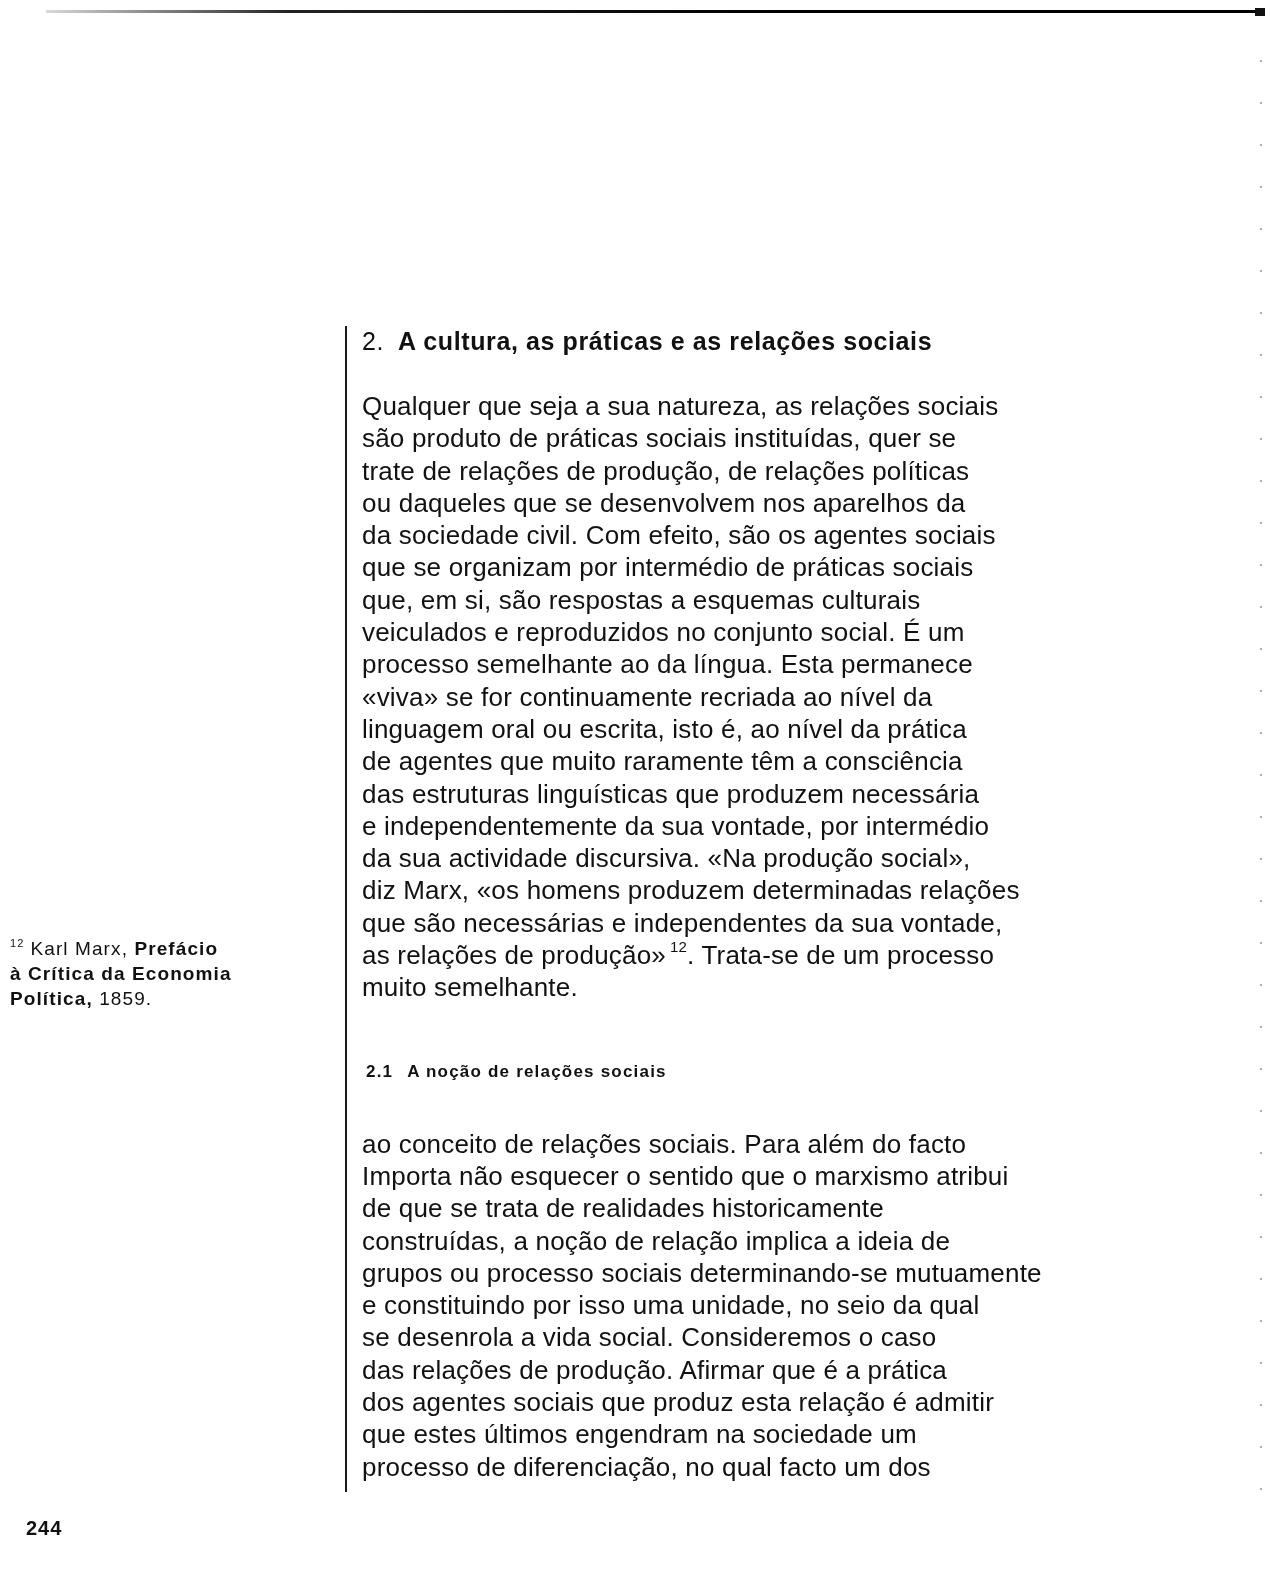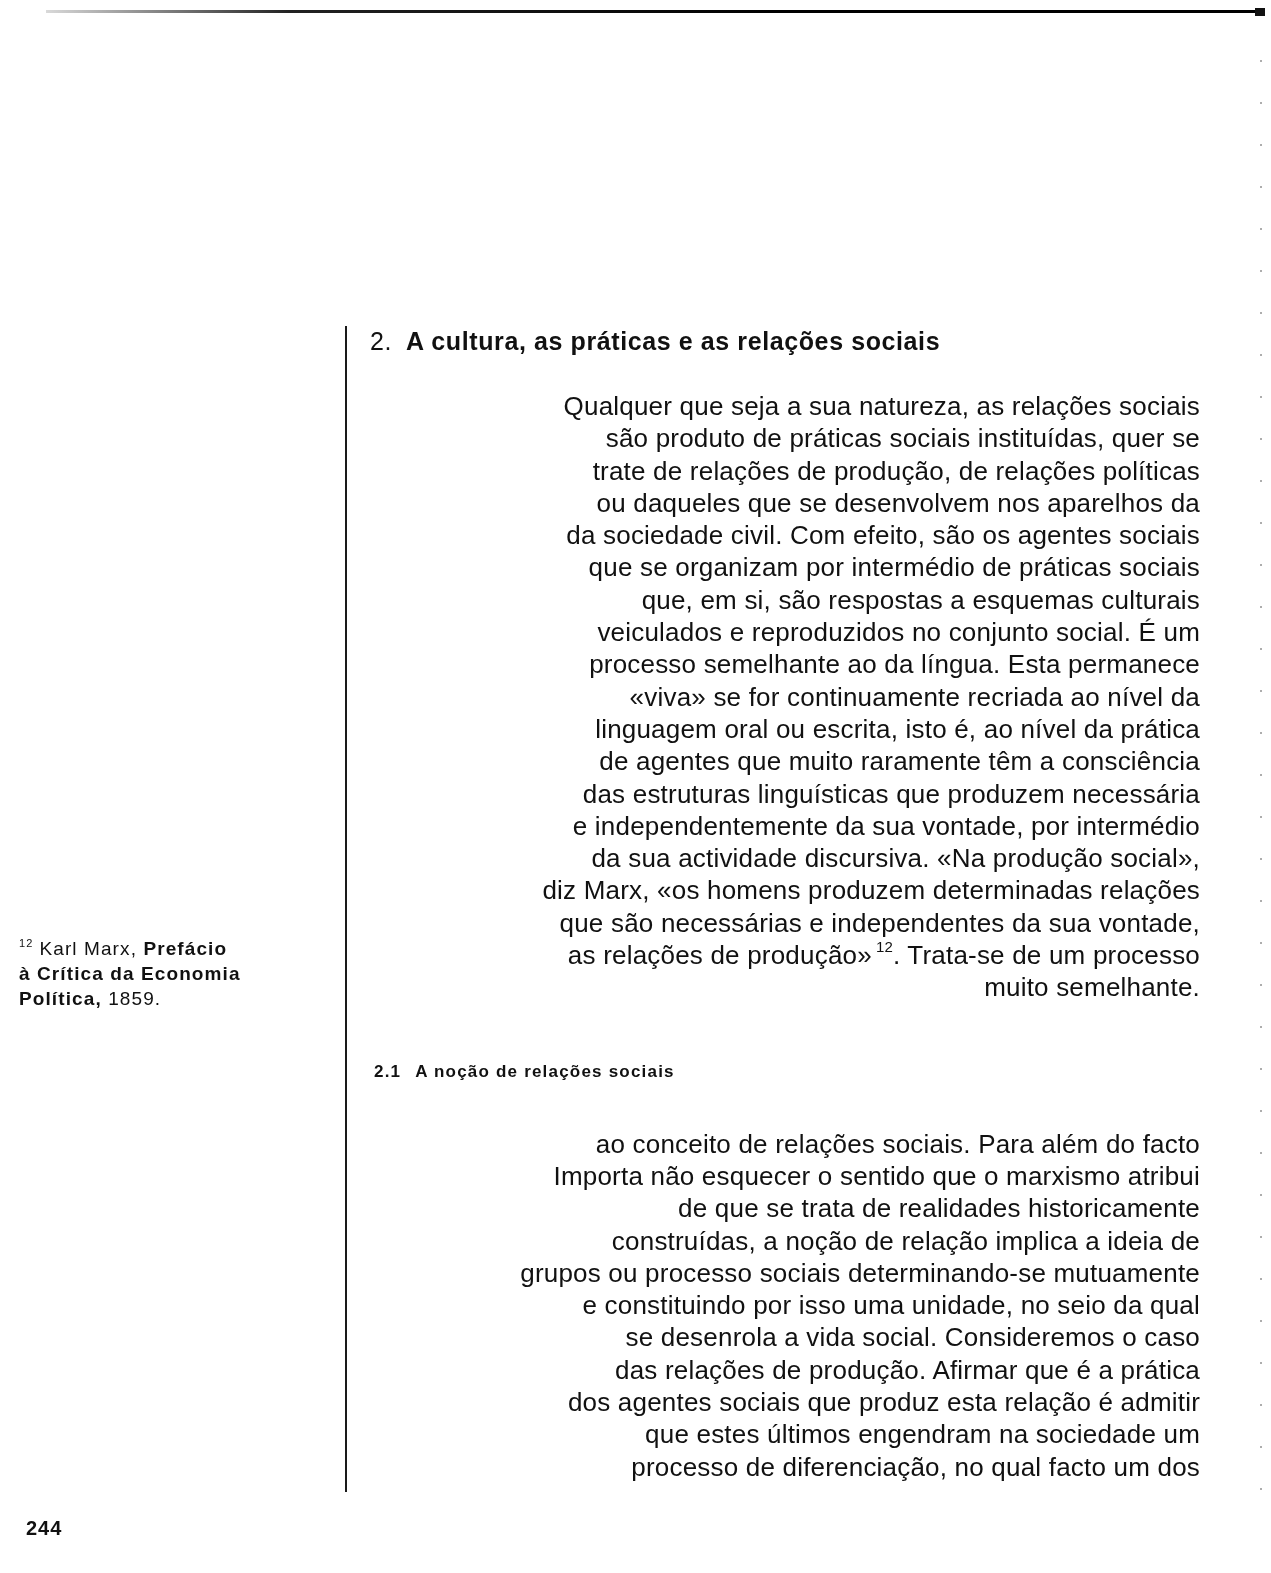--- a/index.html
+++ b/index.html
@@ -44,21 +44,21 @@
   .rule {
     position: absolute;
     left: 345px;
     top: 326px;
     width: 2px;
     height: 1166px;
     background: #1a1a1a;
   }
   .main {
     position: absolute;
-    left: 370px;
+    left: 362px;
     top: 322px;
     width: 830px;
   }
   .h2 {
     font-family: "Liberation Sans", sans-serif;
     font-size: 25px;
     font-weight: bold;
     letter-spacing: 0.6px;
     line-height: 38px;
     margin: 0 0 30px 0;
@@ -71,21 +71,20 @@
   .para {
     font-family: "Liberation Sans", sans-serif;
     font-size: 26px;
     line-height: 32.3px;
     letter-spacing: 0.2px;
     margin: 0;
   }
   .para .line {
     display: block;
     white-space: nowrap;
-    text-align: right;
   }
   .h3 {
     font-family: "Liberation Sans", sans-serif;
     font-size: 17px;
     font-weight: bold;
     letter-spacing: 1.2px;
     line-height: 24px;
     margin: 4px;
     white-space: nowrap;
   }
@@ -93,21 +92,21 @@
     margin-right: 14px;
   }
   sup.fnref {
     font-size: 15px;
     vertical-align: 12px;
     line-height: 0;
     margin-left: 4px;
   }
   .sidenote {
     position: absolute;
-    left: 19px;
+    left: 10px;
     top: 936px;
     width: 290px;
     font-family: "Liberation Sans", sans-serif;
     font-size: 19px;
     line-height: 25px;
     letter-spacing: 1.1px;
     color: #111;
   }
   .sidenote .line { display: block; white-space: nowrap; }
   .sidenote sup {

